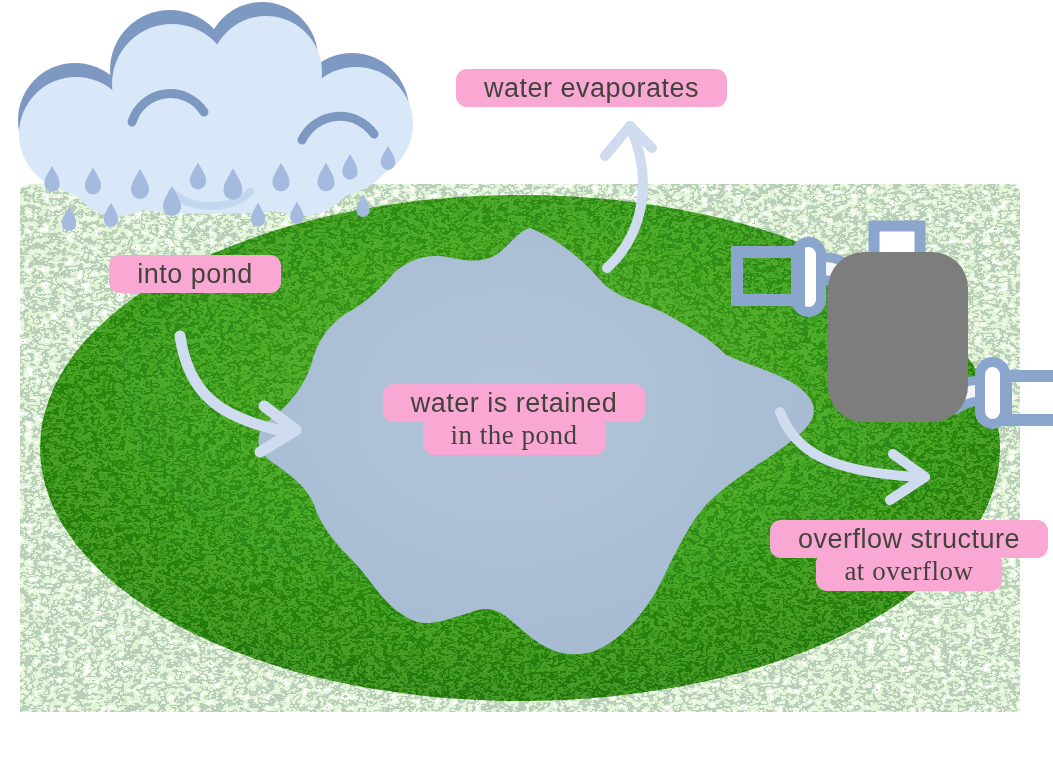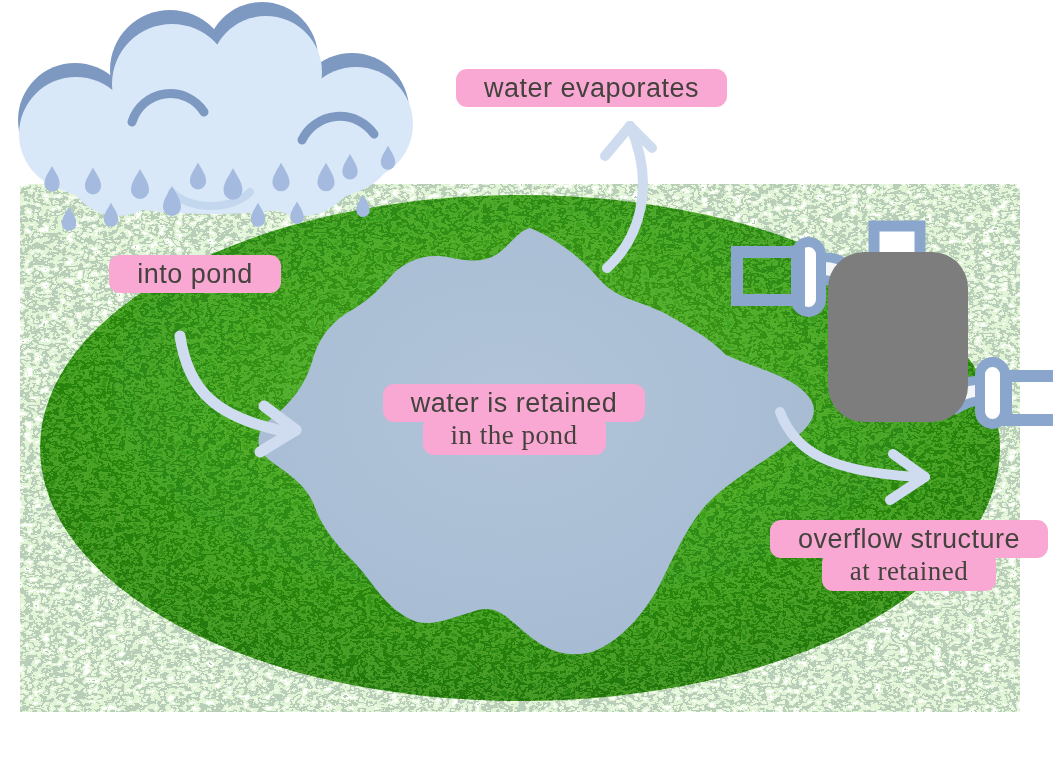--- a/index.html
+++ b/index.html
@@ -177,16 +177,16 @@
     <span>into pond</span>
   </div>
 
   <div class="label lbl-retained">
     <span>water is retained</span>
     <span>in the pond</span>
   </div>
 
   <div class="label lbl-overflow">
     <span>overflow structure</span>
-    <span>at retained</span>
+    <span>at overflow</span>
   </div>
 
 </div>
 
 </body></html>

